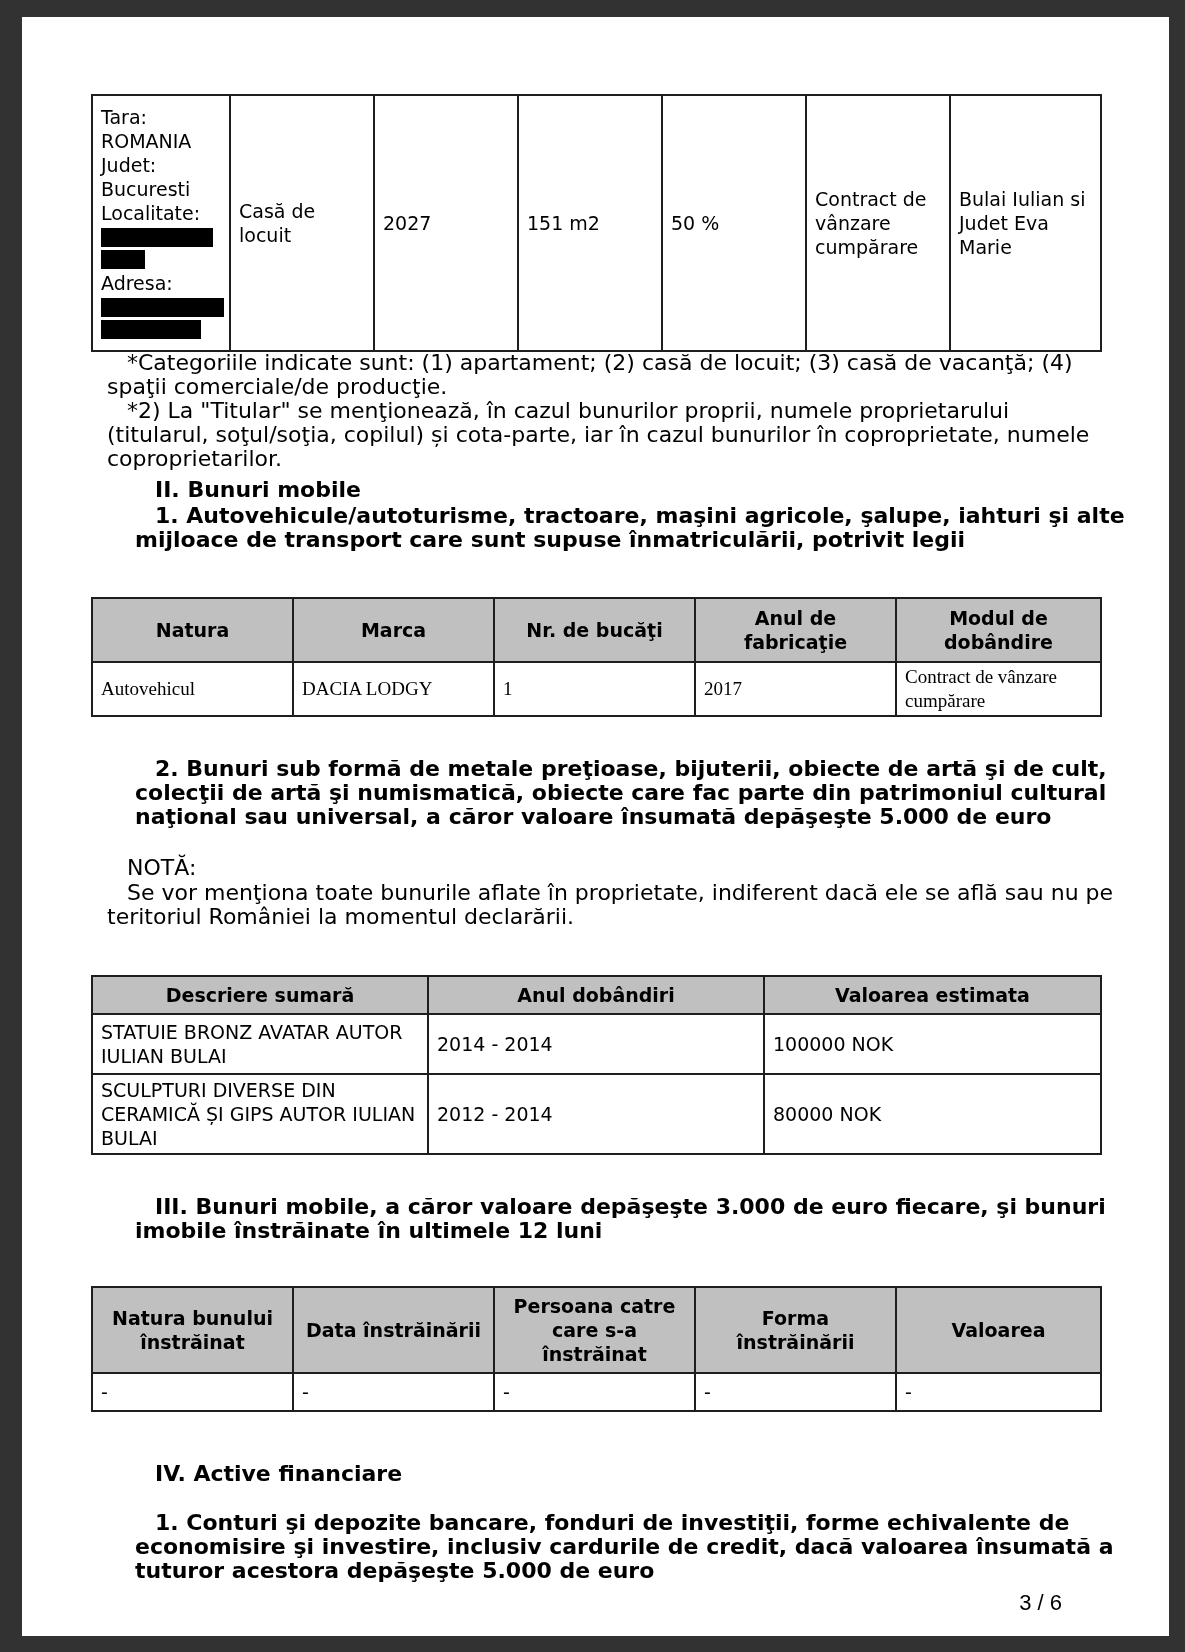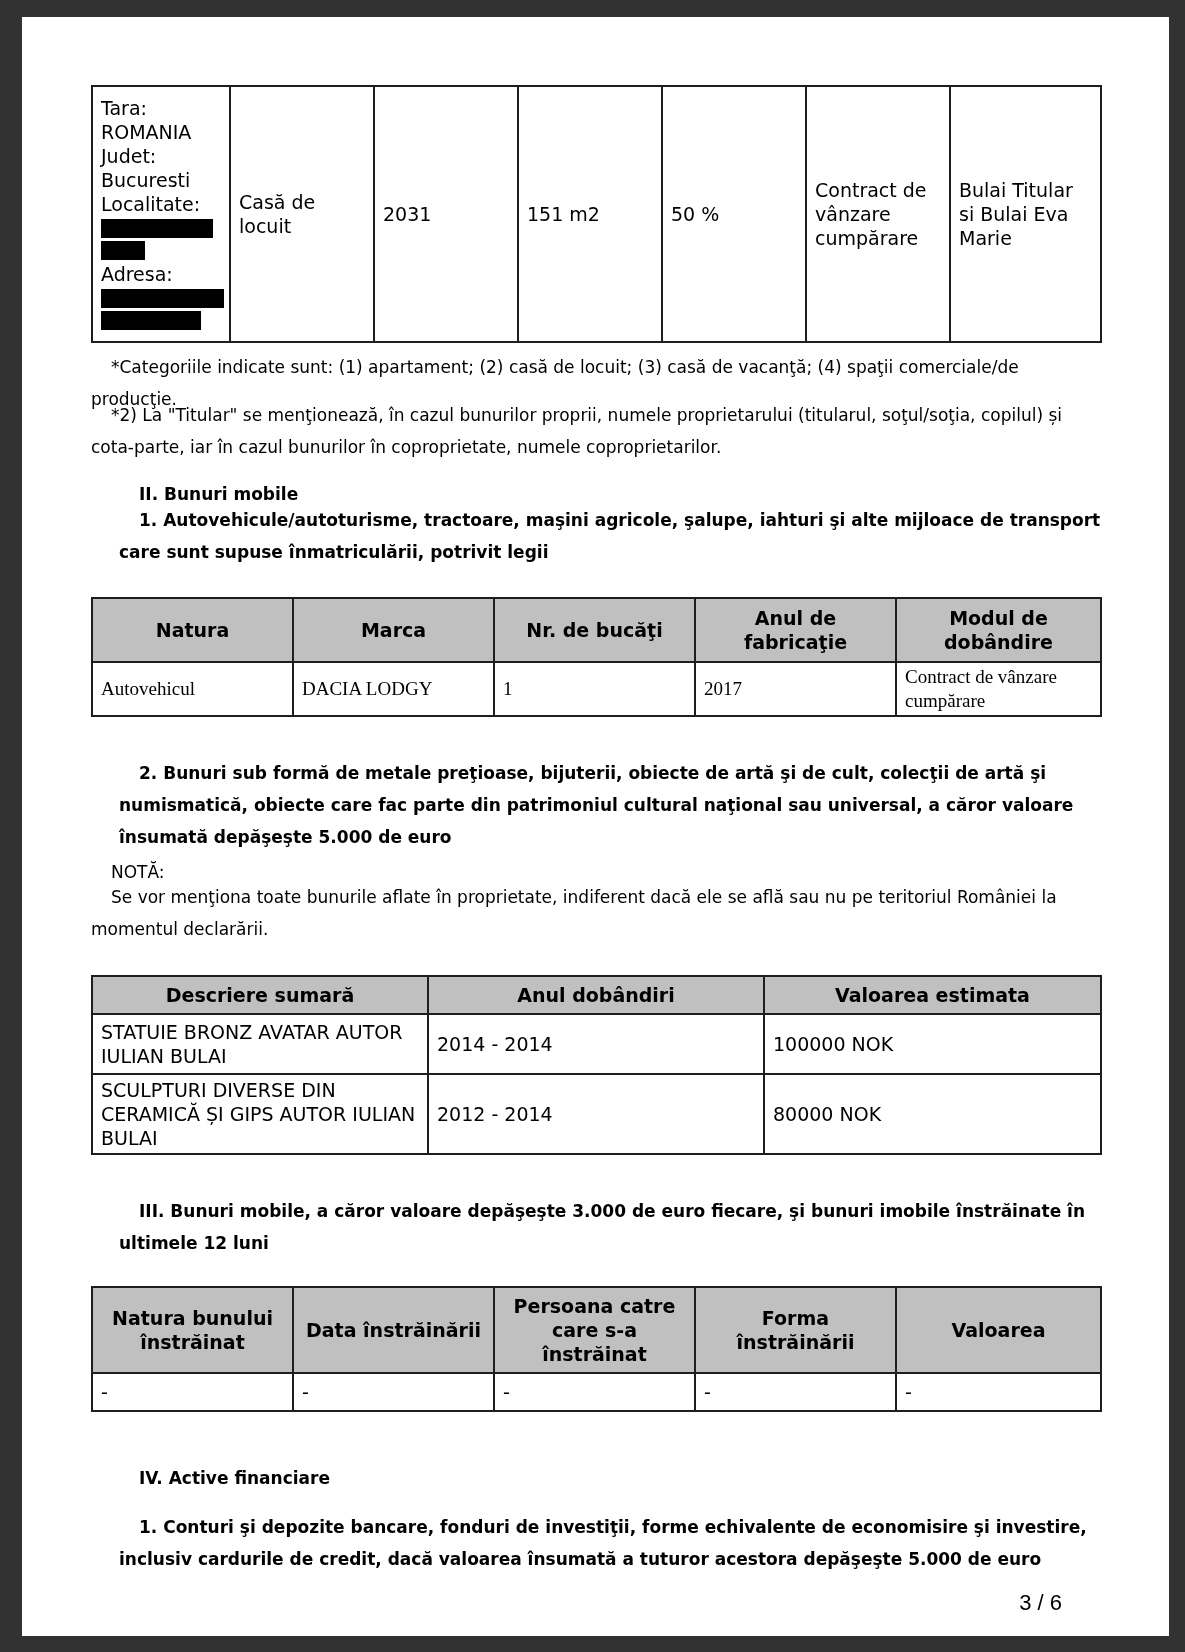--- a/index.html
+++ b/index.html
@@ -45,42 +45,42 @@
     text-align: center;
   }
   .redact {
     display: block;
     background: #000;
     height: 19px;
     margin: 3px 0 2px 0;
   }
   .txt {
     position: absolute;
-    left: 0;
+    left: 16px;
     width: 1009px;
-    font-size: 17px;
-    line-height: 32px;
+    font-size: 22px;
+    line-height: 24px;
   }
   .b { font-weight: bold; margin-left: 28px; }
   .ind { text-indent: 20px; }
   .pnum {
     position: absolute;
     right: 107px;
     top: 1573px;
     font-family: "Liberation Sans", sans-serif;
     font-size: 22px;
   }
 </style>
 </head>
 <body>
 
 <div class="page">
   <div class="content">
 
-    <table style="top:68px;border-radius:24px;">
+    <table style="top:77px;border-radius:24px;">
       <colgroup>
         <col style="width:138px">
           <col style="width:144px">
           <col style="width:144px">
         <col style="width:144px">
           <col style="width:144px">
           <col style="width:144px">
           <col style="width:151px">
       </colgroup>
       <tbody>
@@ -91,25 +91,25 @@
           <div>Judet:</div>
           <div>Bucuresti</div>
           <div>Localitate:</div>
           <span class="redact" style="width:112px;"></span>
           <span class="redact" style="width:44px;"></span>
           <div>Adresa:</div>
           <span class="redact" style="width:123px;"></span>
           <span class="redact" style="width:100px;"></span>
         </td>
         <td>Casă de locuit</td>
-        <td>2031</td>
+        <td>2027</td>
         <td>151 m2</td>
         <td>50 %</td>
         <td>Contract de vânzare cumpărare</td>
-        <td>Bulai Titular si Bulai Eva Marie</td>
+        <td>Bulai Iulian si Judet Eva Marie</td>
       </tr>
     </tbody>
       </table>
 
     <div class="txt ind" style="top:334px;">*Categoriile indicate sunt: (1) apartament; (2) casă de locuit; (3) casă de vacanţă; (4) spaţii comerciale/de producţie.</div>
     <div class="txt ind" style="top:382px;">*2) La "Titular" se menţionează, în cazul bunurilor proprii, numele proprietarului (titularul, soţul/soţia, copilul) și cota-parte, iar în cazul bunurilor în coproprietate, numele coproprietarilor.</div>
 
     <div class="txt b ind" style="top:461px;">II. Bunuri mobile</div>
     <div class="txt b ind" style="top:487px;">1. Autovehicule/autoturisme, tractoare, maşini agricole, şalupe, iahturi şi alte mijloace de transport care sunt supuse înmatriculării, potrivit legii</div>
 

